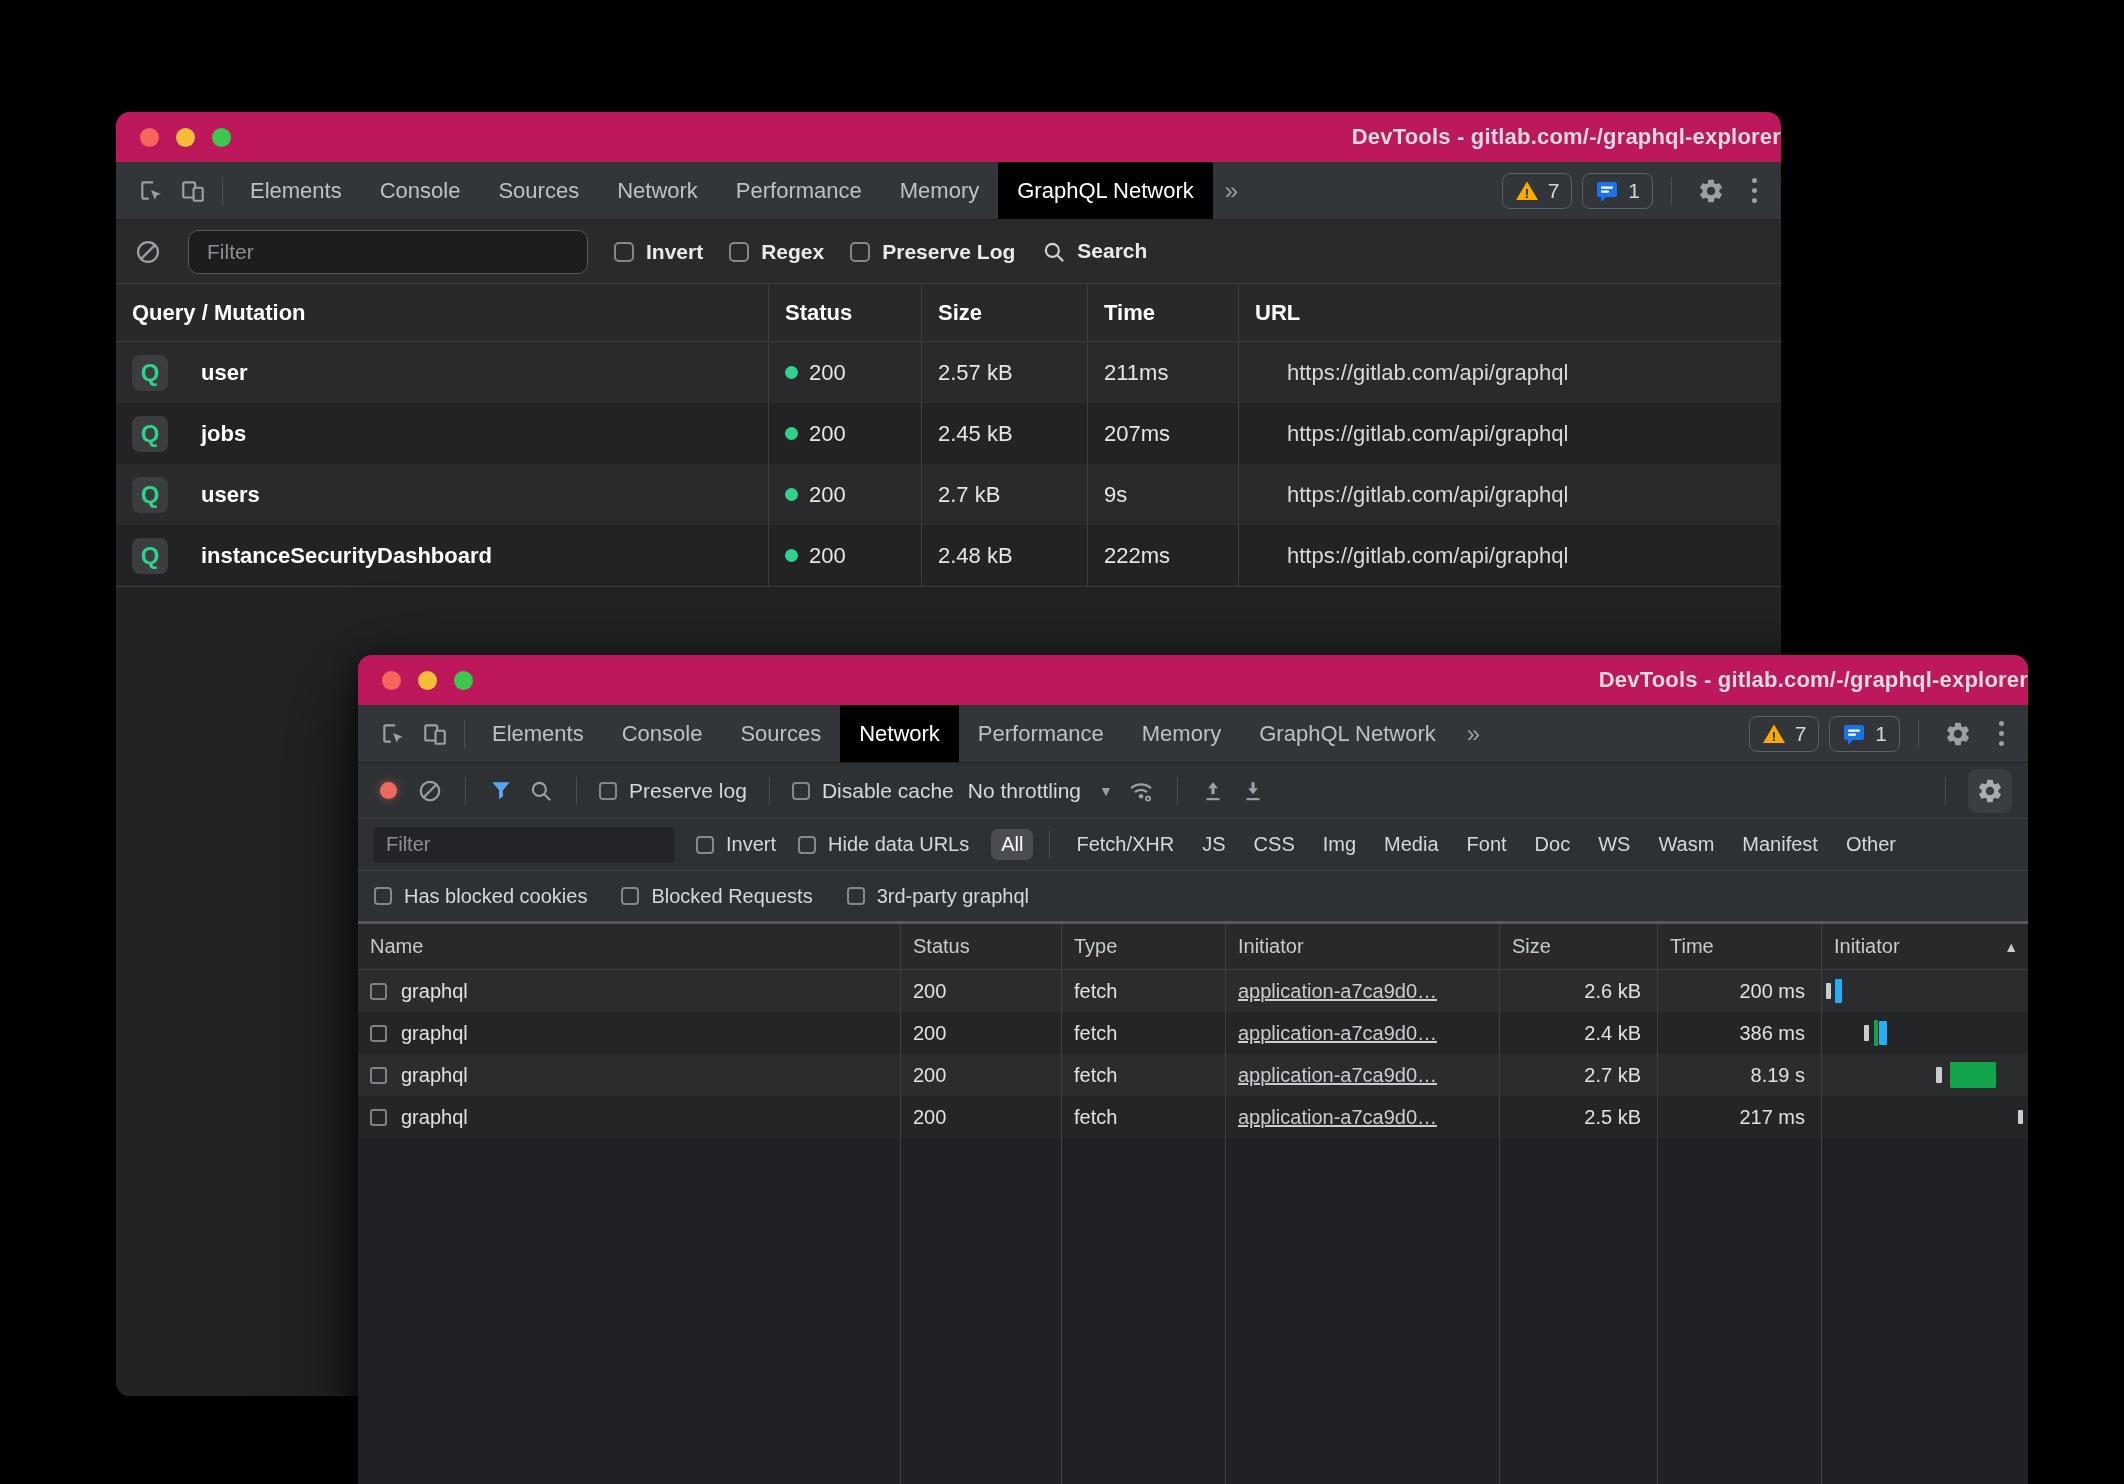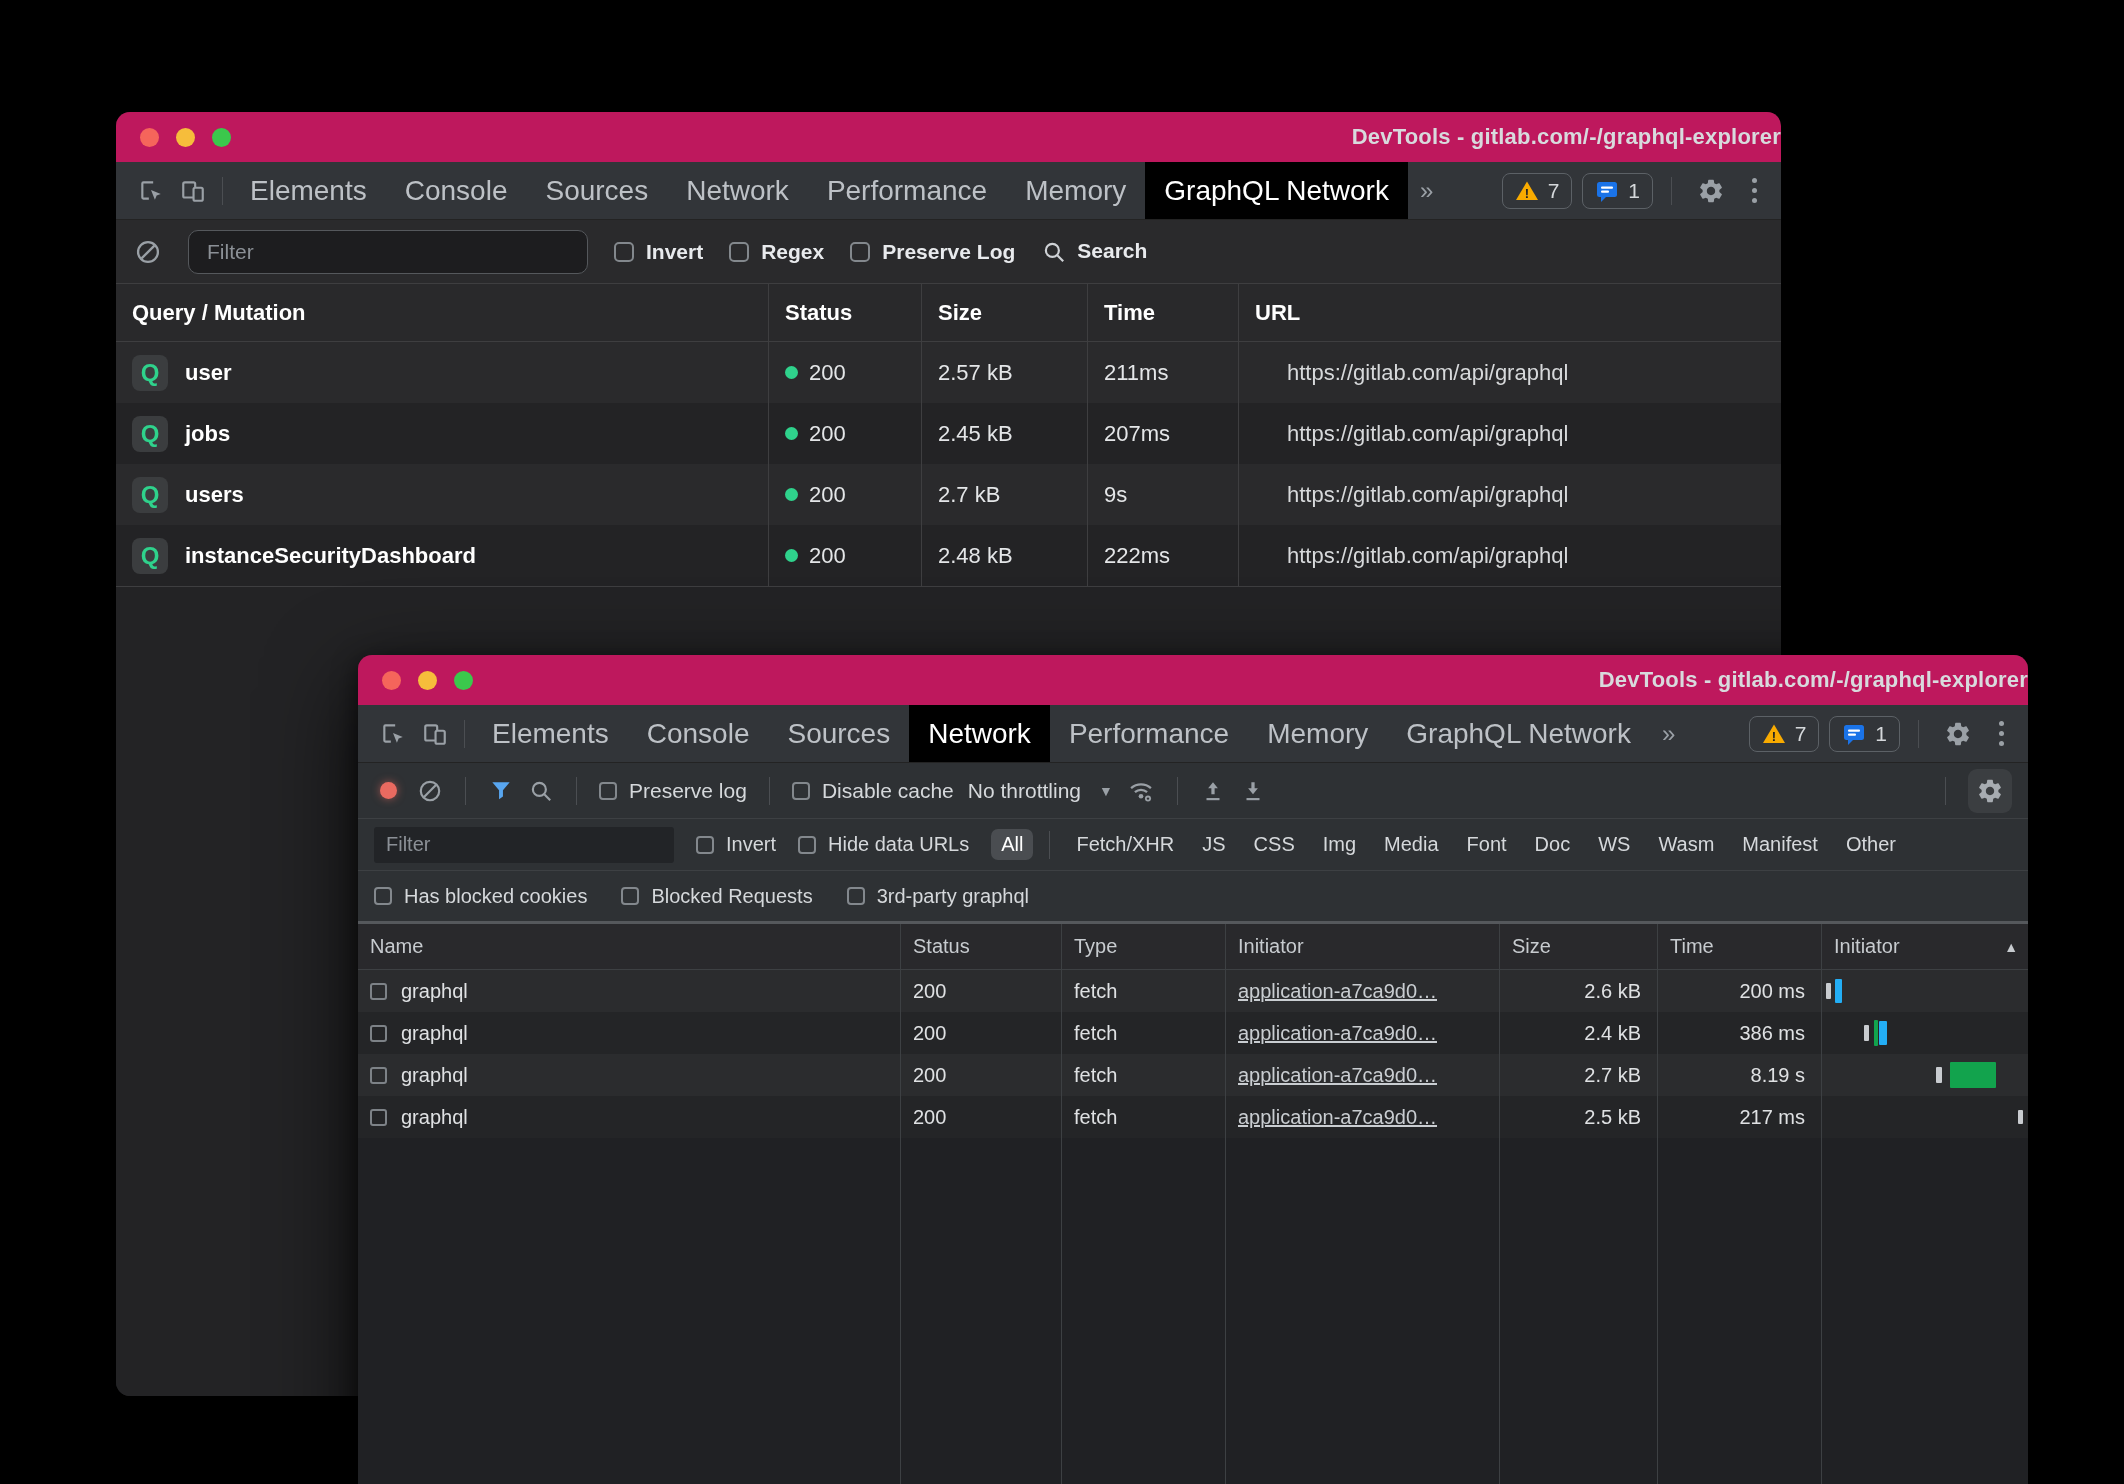--- a/index.html
+++ b/index.html
@@ -15,21 +15,21 @@
               display:flex; align-items:center; justify-content:flex-end; }
   .traffic { position:absolute; left:24px; top:0; height:100%; display:flex; align-items:center; gap:17px; }
   .tl { width:19px; height:19px; border-radius:50%; }
   .tl.red { background:#f5655b; } .tl.yellow { background:#f6bd3b; } .tl.green { background:#3bc84c; }
   .win-title { color:#d8dadd; font-size:22px; font-weight:bold; letter-spacing:.2px; }
 
   .tabbar { height:58px; flex:0 0 58px; background:#323539; display:flex; align-items:center;
             padding:0 14px; border-bottom:1px solid #232323; }
   .tabbar .icon-btn { width:42px; height:42px; display:flex; align-items:center; justify-content:center; }
   .vsep { width:1px; height:28px; background:#4b4e52; margin:0 8px; }
-  .tab { height:100%; display:flex; align-items:center; padding:0 19px; color:#bdc1c6; font-size:28px; white-space:nowrap; }
+  .tab { height:100%; display:flex; align-items:center; padding:0 19px; color:#bdc1c6; font-size:22px; white-space:nowrap; }
   .tab.selected { background:#000; color:#fff; }
   .more-tabs { color:#9aa0a6; font-size:24px; padding:0 12px; }
   .right-tools { margin-left:auto; display:flex; align-items:center; gap:10px; }
   .badge-pill { display:flex; align-items:center; gap:9px; border:1px solid #5c6166; border-radius:8px;
                 padding:5px 12px; color:#d5d8db; font-size:21px; }
   .kebab { display:flex; flex-direction:column; gap:5px; padding:0 10px; }
   .kebab i { width:5px; height:5px; border-radius:50%; background:#9aa0a6; }
 
   svg { display:block; }
 
@@ -53,21 +53,21 @@
   .gq-row.even { background:#232325; }
   .gq-cell { display:flex; align-items:center; padding-left:16px; overflow:hidden; white-space:nowrap; }
   .gq-cell + .gq-cell { border-left:1px solid #3e3e40; }
   .bc-name   { width:652px; flex:0 0 652px; }
   .bc-status { width:153px; flex:0 0 153px; }
   .bc-size   { width:166px; flex:0 0 166px; }
   .bc-time   { width:151px; flex:0 0 151px; }
   .bc-url    { flex:1; }
   .q-badge { width:36px; height:36px; border-radius:8px; background:#3b3d3f; color:#2fd28c;
              font-weight:bold; font-size:24px; display:flex; align-items:center; justify-content:center; margin-right:17px; }
-  .gq-name { font-weight:bold; color:#fff; }
+  .gq-name { font-weight:bold; color:#fff;margin-left:16px; }
   .status-dot { width:13px; height:13px; border-radius:50%; background:#2fd28c; margin-right:11px; flex:0 0 13px; }
   .gq-url { color:#d7d9db;padding-left:48px; }
   .gq-filler { flex:1; background:#232325; border-top:1px solid #3e3e40; }
 
   
   #frontwin { left:358px; top:655px; width:1670px; height:845px; z-index:2; }
   .nt-toolbar { height:56px; flex:0 0 56px; background:#2e3134; border-bottom:1px solid #3d4043;
                 display:flex; align-items:center; padding:0 16px; gap:14px; }
   .rec-dot { width:17px; height:17px; border-radius:50%; background:#ea6a60; box-shadow:0 0 8px rgba(234,106,96,.6); margin:0 6px; }
   .tool-label { color:#d5d8db; font-size:21px; }

